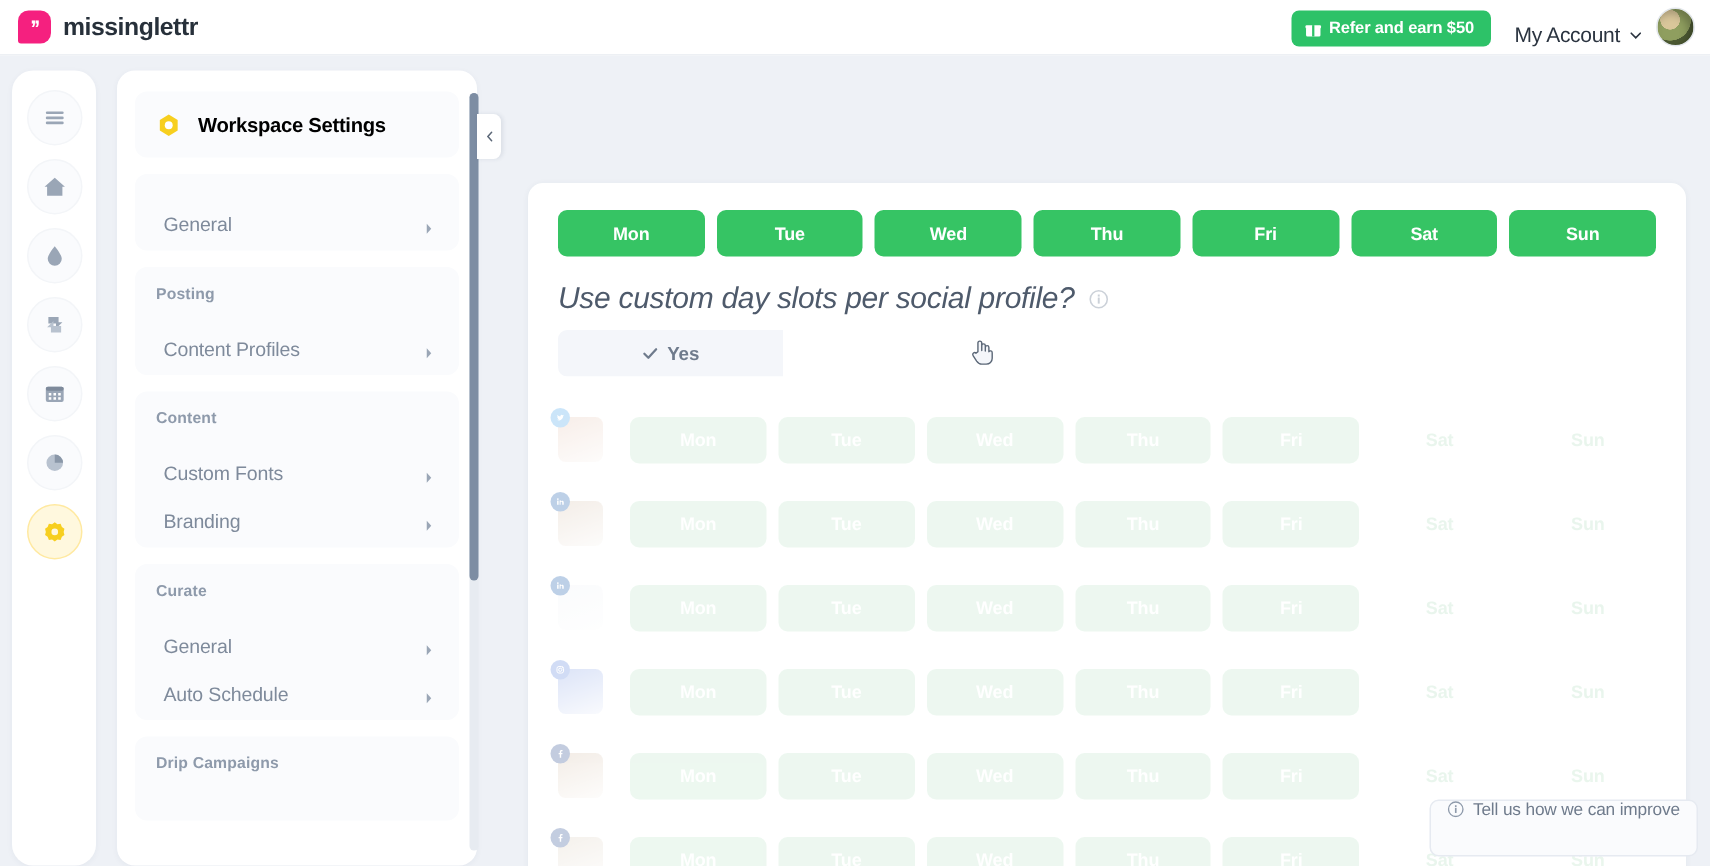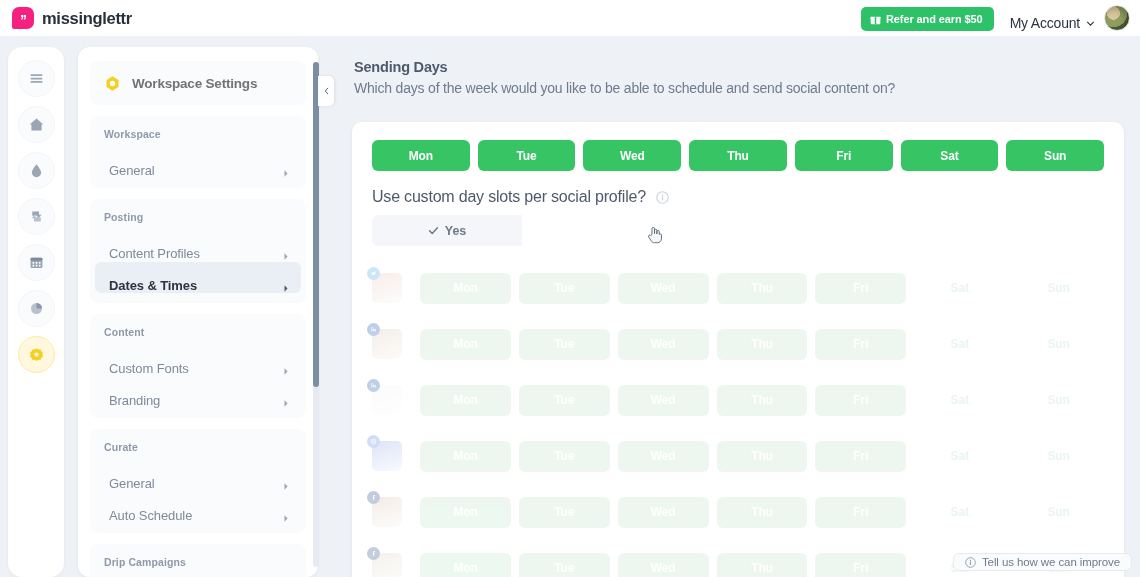--- a/index.html
+++ b/index.html
@@ -75,21 +75,21 @@
     background: #fff; border-radius: 12px; overflow: hidden;
     box-shadow: 0 1px 4px rgba(40,60,90,.05);
     z-index: 15;
   }
   .ws-head {
     margin: 14px 12px 0 12px; height: 44px; background: #fafbfd;
     border-radius: 8px; display: flex; align-items: center; padding: 0 14px;
   }
   .ws-head .hexi { width: 17px; height: 17px; display:block; }
   .ws-head-title {
-    margin-left: 11px; font-size: 13.5px; font-weight: bold; color: #737373;
+    margin-left: 11px; font-size: 13.5px; font-weight: bold; color: #000000;
     letter-spacing: -0.2px;
   }
   .nav-group {
     margin: 11px 12px 0 12px; background: #fafbfd; border-radius: 8px;
     padding: 9px 0 9px 0;
   }
   .nav-label {
     font-size: 10.5px; font-weight: bold; color: #8e9aab;
     padding: 3px 14px 6px 14px; letter-spacing: 0.1px;
   }
@@ -136,21 +136,21 @@
 
   .day-row-top { display: flex; gap: 8px; padding: 18px 20px 0 20px; }
   .day-btn {
     flex: 1; height: 31px; border-radius: 6px; background: #36c464;
     color: #fff; font-size: 12px; font-weight: bold; border: none; cursor: pointer;
     display: flex; align-items: center; justify-content: center; letter-spacing: -0.1px;
   }
 
   .custom-q {
     display: flex; align-items: center; padding: 17px 20px 0 20px;
-    font-size: 16px; color: #4e5a6b; letter-spacing: -0.2px;
+    font-size: 20px; color: #4e5a6b; letter-spacing: -0.2px; font-style: italic;
   }
   .info-ic { width: 13px; height: 13px; margin-left: 10px; display: block; opacity: .45; }
 
   .yesno {
     margin: 9px 20px 0 20px; width: 300px; height: 31px; display: flex;
     border-radius: 6px; overflow: hidden; position: relative;
   }
   .yn-btn {
     flex: 1; display: flex; align-items: center; justify-content: center;
     gap: 6px; font-size: 12.5px; font-weight: bold; cursor: pointer; border: none;
@@ -175,23 +175,23 @@
   .prof-days { display: flex; gap: 8px; margin-left: 18px; flex: 1; }
   .pd {
     flex: 1; height: 31px; border-radius: 6px; display: flex;
     align-items: center; justify-content: center;
     font-size: 12px; font-weight: bold; letter-spacing: -0.1px;
   }
   .pd.on  { background: #c4e8ce; color: #fff; }
   .pd.off { background: transparent; color: #b8e0c4; }
 
   .feedback {
-    position: absolute; right: 8px; bottom: 6px; height: 18px;
+    position: absolute; right: 8px; bottom: 6px; height: 38px;
     background: #fafbfd; border: 1px solid #e6eaf1; border-radius: 6px;
-    display: flex; align-items: center; gap: 6px; padding: 0 11px;
+    display: flex; align-items: flex-start; gap: 6px; padding: 0 11px;
     font-size: 11.5px; color: #6f7b8c; cursor: pointer; z-index: 30;
     letter-spacing: -0.1px;
   }
   .feedback svg { width: 11px; height: 11px; display: block; }
 
   .cursor-hand {
     position: absolute; left: 646px; top: 225px; width: 17px; height: 19px;
     z-index: 50; pointer-events: none;
   }
 </style>
@@ -279,40 +279,33 @@
 <div class="settings-panel">
   <div class="ws-head">
     <svg class="hexi" viewBox="0 0 20 20">
       <path d="M10 1.6 L17 5.8 L17 14.2 L10 18.4 L3 14.2 L3 5.8 Z" fill="#f7cf1f"></path>
       <circle cx="10" cy="10" r="3.1" fill="#fff"></circle>
     </svg>
     <div class="ws-head-title">Workspace Settings</div>
   </div>
   <div id="nav-groups">
       <div class="nav-group">
-        <div class="nav-label">Workspace</div>
         <div class="nav-item">
           <span>General</span>
           <svg class="arrow" viewBox="0 0 8 12">
             <path d="M2 1.6 L6 6 L2 10.4 Z" fill="#9aa6b6"></path>
           </svg>
         </div>
       </div>
       <div class="nav-group">
         <div class="nav-label">Posting</div>
         <div class="nav-item">
           <span>Content Profiles</span>
           <svg class="arrow" viewBox="0 0 8 12">
             <path d="M2 1.6 L6 6 L2 10.4 Z" fill="#9aa6b6"></path>
-          </svg>
-        </div>
-        <div class="nav-item active">
-          <span>Dates &amp; Times</span>
-          <svg class="arrow" viewBox="0 0 8 12">
-            <path d="M2 1.6 L6 6 L2 10.4 Z" fill="#4e5a6b"></path>
           </svg>
         </div>
       </div>
       <div class="nav-group">
         <div class="nav-label">Content</div>
         <div class="nav-item">
           <span>Custom Fonts</span>
           <svg class="arrow" viewBox="0 0 8 12">
             <path d="M2 1.6 L6 6 L2 10.4 Z" fill="#9aa6b6"></path>
           </svg>
@@ -346,24 +339,20 @@
 </div>
 <div class="panel-scroll-track"></div>
 <div class="panel-scroll-thumb"></div>
 <div class="collapse-btn">
   <svg viewBox="0 0 8 12">
     <path d="M6 1.5 L2 6 L6 10.5" stroke="#5b6777" stroke-width="1.6" fill="none" stroke-linecap="round"></path>
   </svg>
 </div>
 
 <div class="main">
-  <div class="main-head">
-    <div class="main-title">Sending Days</div>
-    <div class="main-sub">Which days of the week would you like to be able to schedule and send social content on?</div>
-  </div>
 
   <div class="card">
     <div class="day-row-top" id="global-days">
         <button class="day-btn">Mon</button>
         <button class="day-btn">Tue</button>
         <button class="day-btn">Wed</button>
         <button class="day-btn">Thu</button>
         <button class="day-btn">Fri</button>
         <button class="day-btn">Sat</button>
         <button class="day-btn">Sun</button>

